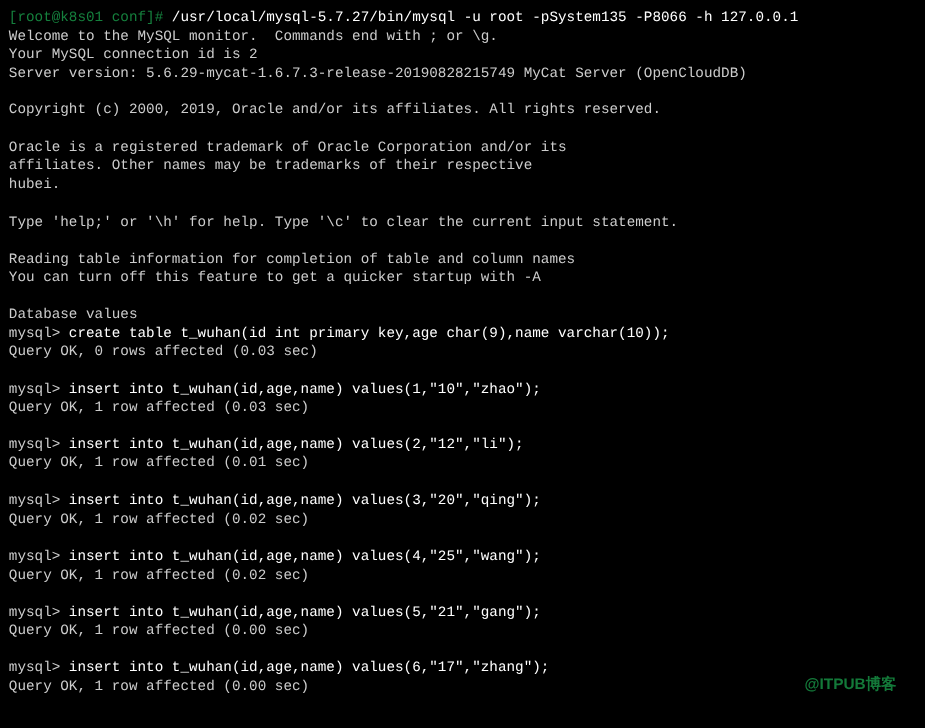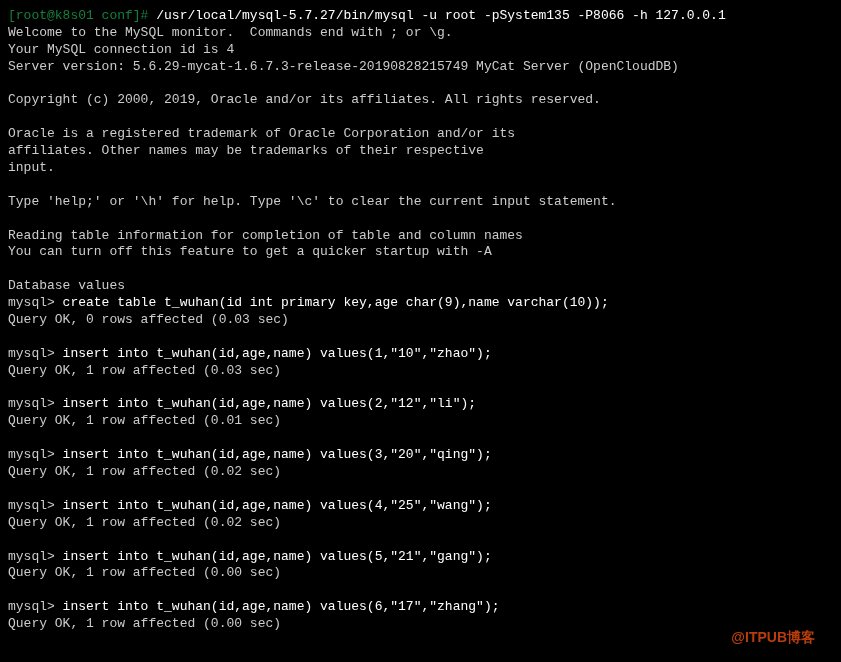--- a/index.html
+++ b/index.html
@@ -18,47 +18,47 @@
     }
     .line {
       white-space: pre-wrap;
       min-height: 1.3em;
     }
     .prompt-user {
       color: #15803d;
     }
     .watermark {
       position: absolute;
-      bottom: 0;
+      bottom: 16px;
       right: 10px;
-      color: #c2410c;
+      color: #15803d;
       font-family: Arial, sans-serif;
       font-size: 14px;
       font-weight: bold;
       opacity: 0.95;
     }
     .cmd {
       color: #ffffff;
       margin-top: 32px;
     }
   </style>
 </head>
 <body>
 
 <div>
   <div class="line"><span class="prompt-user">[root@k8s01 conf]# </span><span class="cmd">/usr/local/mysql-5.7.27/bin/mysql -u root -pSystem135 -P8066 -h 127.0.0.1</span></div>
   <div class="line">Welcome to the MySQL monitor.  Commands end with ; or \g.</div>
-  <div class="line">Your MySQL connection id is 4</div>
+  <div class="line">Your MySQL connection id is 2</div>
   <div class="line">Server version: 5.6.29-mycat-1.6.7.3-release-20190828215749 MyCat Server (OpenCloudDB)</div>
   <div class="line">&nbsp;</div>
   <div class="line">Copyright (c) 2000, 2019, Oracle and/or its affiliates. All rights reserved.</div>
   <div class="line">&nbsp;</div>
   <div class="line">Oracle is a registered trademark of Oracle Corporation and/or its</div>
   <div class="line">affiliates. Other names may be trademarks of their respective</div>
-  <div class="line">input.</div>
+  <div class="line">hubei.</div>
   <div class="line">&nbsp;</div>
   <div class="line">Type 'help;' or '\h' for help. Type '\c' to clear the current input statement.</div>
   <div class="line">&nbsp;</div>
   <div class="line">Reading table information for completion of table and column names</div>
   <div class="line">You can turn off this feature to get a quicker startup with -A</div>
   <div class="line">&nbsp;</div>
   <div class="line">Database values</div>
   <div class="line"><span>mysql&gt; </span><span class="cmd">create table t_wuhan(id int primary key,age char(9),name varchar(10));</span></div>
   <div class="line">Query OK, 0 rows affected (0.03 sec)</div>
   <div class="line">&nbsp;</div>

